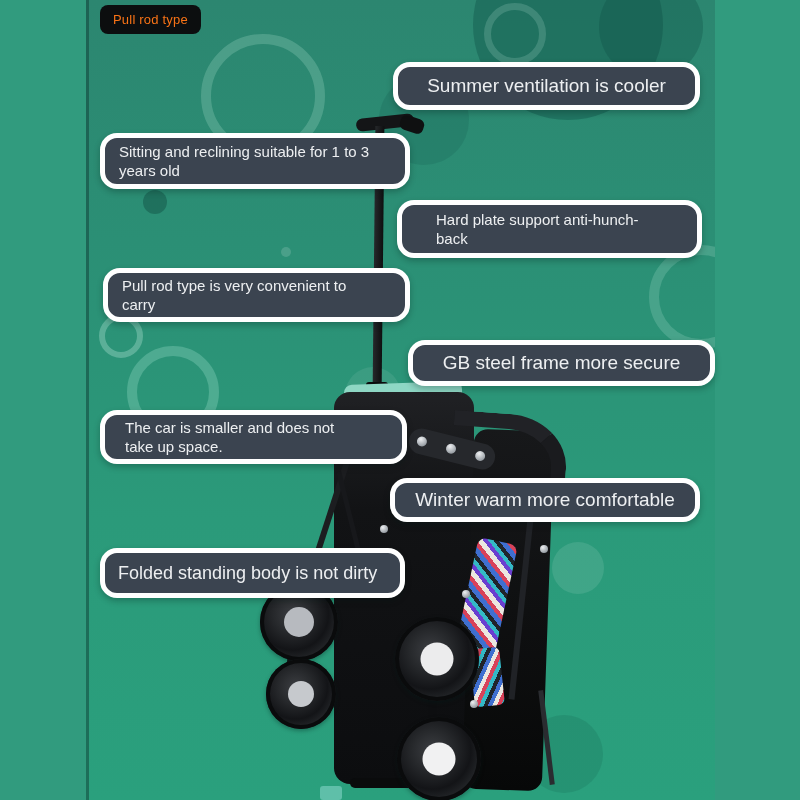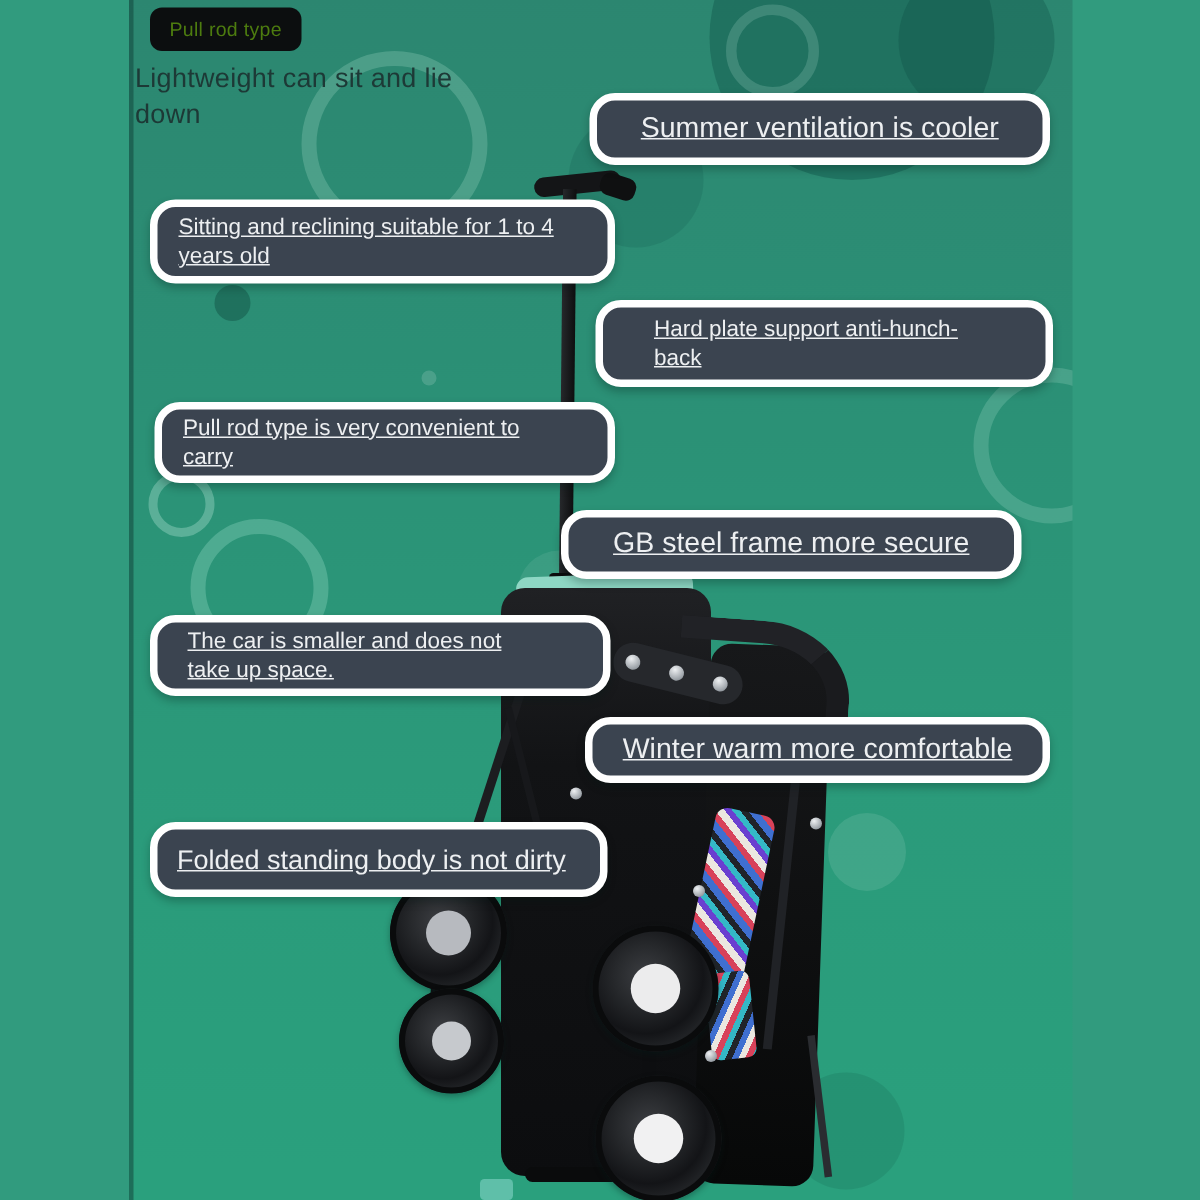--- a/index.html
+++ b/index.html
@@ -24,28 +24,27 @@
   .screw{position:absolute;width:10px;height:10px;border-radius:50%;
     background:radial-gradient(circle at 35% 30%, #eef0f2, #9aa0a6 70%, #6d7277);}
   
   .callout{
     position:absolute;box-sizing:border-box;
     background:#3b4450;border:5px solid #ffffff;border-radius:17px;
     color:#edeff1;display:flex;align-items:center;
     line-height:1.28;white-space:pre-line;
     box-shadow:0 3px 6px rgba(0,25,20,.28);
     z-index:6;
-    text-decoration:underline;
   }
   .callout.center{justify-content:center;text-align:center;white-space:nowrap;font-size:19px;}
   .callout.left2{padding:2px 6px 2px 14px;font-size:15px;}
   .callout.left1{padding:2px 4px 0 13px;font-size:18px;white-space:nowrap;}
   .badge{
     position:absolute;left:100px;top:5px;z-index:6;
-    background:#0c0e0f;color:#4d7c0f;font-size:13px;
+    background:#0c0e0f;color:#f97316;font-size:13px;
     padding:7px 13px;border-radius:8px;letter-spacing:.2px;
   }
   .headline{
     position:absolute;left:90px;top:40px;z-index:6;
     color:#1d3936;font-size:18px;line-height:1.35;letter-spacing:.2px;
     white-space:pre-line;
   }
   .stroller{position:absolute;left:0;top:0;width:800px;height:800px;z-index:3;}
 </style>
 </head>
@@ -114,29 +113,27 @@
     </div>
     <div class="wheel" style="left:395px;top:617px;width:84px;height:84px;">
       <i class="hub" style="width:33px;height:33px;background:#ececed;"></i>
     </div>
     <div class="wheel" style="left:397px;top:717px;width:84px;height:84px;">
       <i class="hub" style="width:33px;height:33px;background:#f1f1f2;"></i>
     </div>
   </div>
 
   <div class="badge">Pull rod type</div>
-  <div class="headline">Lightweight can sit and lie
-down</div>
 
   <div class="callout center" style="left:393px;top:62px;width:307px;height:48px;">Summer ventilation is cooler</div>
-  <div class="callout left2" style="left:100px;top:133px;width:310px;height:56px;">Sitting and reclining suitable for 1 to 4
+  <div class="callout left2" style="left:100px;top:133px;width:310px;height:56px;">Sitting and reclining suitable for 1 to 3
 years old</div>
   <div class="callout left2" style="left:103px;top:268px;width:307px;height:54px;">Pull rod type is very convenient to
 carry</div>
   <div class="callout left2" style="left:397px;top:200px;width:305px;height:58px;padding-left:34px;">Hard plate support anti-hunch-
 back</div>
-  <div class="callout center" style="left:374px;top:340px;width:307px;height:46px;">GB steel frame more secure</div>
+  <div class="callout center" style="left:408px;top:340px;width:307px;height:46px;">GB steel frame more secure</div>
   <div class="callout center" style="left:390px;top:478px;width:310px;height:44px;">Winter warm more comfortable</div>
   <div class="callout left2" style="left:100px;top:410px;width:307px;height:54px;padding-left:20px;">The car is smaller and does not
 take up space.</div>
   <div class="callout left1" style="left:100px;top:548px;width:305px;height:50px;">Folded standing body is not dirty</div>
 
 </div>
 
 </body></html>

